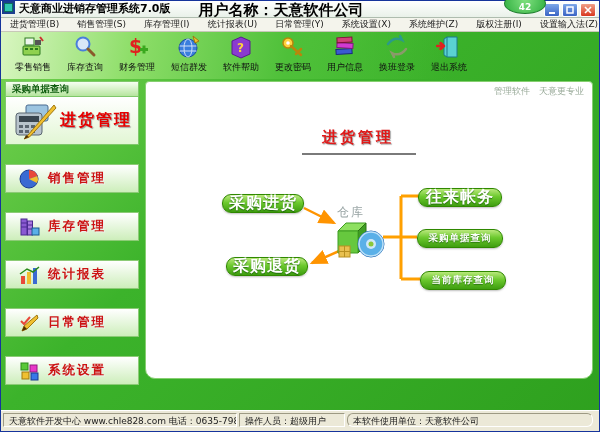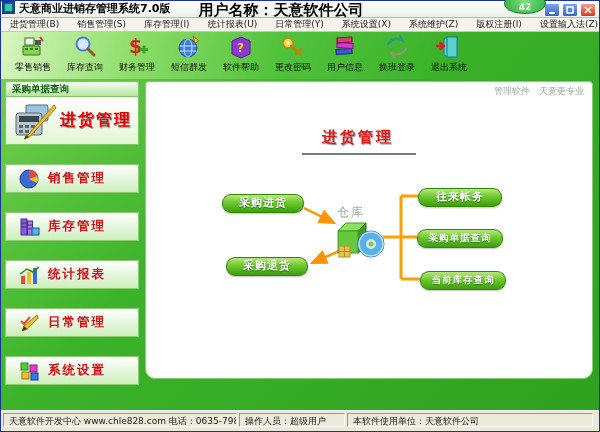--- a/index.html
+++ b/index.html
@@ -54,35 +54,35 @@
   .panel{position:absolute;left:144px;top:80px;width:448px;height:298px;background:#fff;
     border:1px solid #86cf70;border-radius:4px 4px 10px 10px;box-sizing:border-box;}
   .tagline{position:absolute;top:3px;right:8px;font-size:9px;color:#9aab9a;}
   .ctitle{position:absolute;top:46px;left:0;right:22px;text-align:center;
     font-size:15px;font-weight:bold;color:#e01818;letter-spacing:3px;
     text-shadow:1px 1px 1px #999;}
   .cunderline{position:absolute;left:156px;top:71px;width:114px;height:2px;background:#7a7a7a;}
   .dsvg{position:absolute;left:0;top:0;width:448px;height:326px;pointer-events:none;}
   .pill{position:absolute;height:17px;border-radius:9px;border:1px solid #2f8800;
     background:linear-gradient(180deg,#b9e87c 0%,#6cc92e 45%,#3f9e10 100%);
-    color:#fff;font-size:11px;font-weight:bold;text-align:center;line-height:16px;
+    color:#fff;font-size:16px;font-weight:bold;text-align:center;line-height:16px;
     letter-spacing:1px;text-shadow:0 1px 1px rgba(0,60,0,.6);cursor:pointer;
     box-shadow:0 1px 2px rgba(0,0,0,.25);white-space:nowrap;}
   .hublabel{position:absolute;left:191px;top:122px;font-size:12px;font-weight:normal;
     color:#97a3a3;letter-spacing:2px;text-shadow:1px 1px 0 #fff,-1px -1px 0 #fff;}
   .hubicon{position:absolute;left:186px;top:133px;width:54px;height:46px;}
   
   .statusbar{position:absolute;left:0;right:0;bottom:0;height:20px;background:#ece9d8;
     border-top:1px solid #fff;z-index:5;}
   .spanel{position:absolute;top:2px;height:14px;line-height:14px;font-size:9px;color:#222;
     padding-left:5px;box-sizing:border-box;white-space:nowrap;overflow:hidden;
     border:1px solid;border-color:#9d9a84 #ffffff #ffffff #9d9a84;}
   .sp1{left:2px;width:234px;}
   .sp2{left:238px;width:106px;}
-  .sp3{left:346px;right:6px;}
+  .sp3{left:346px;right:6px;border-radius:6px;}
 </style>
 </head>
 <body>
 
 <div class="window">
 
   <div class="titlebar">
     <span class="appicon">
         <i></i>
       </span>

